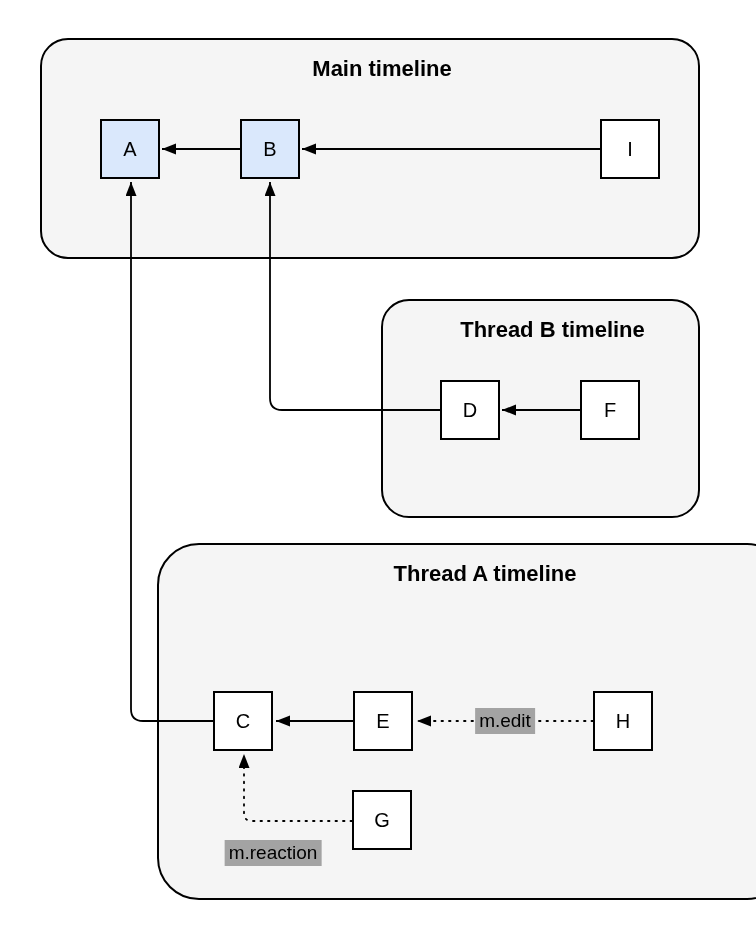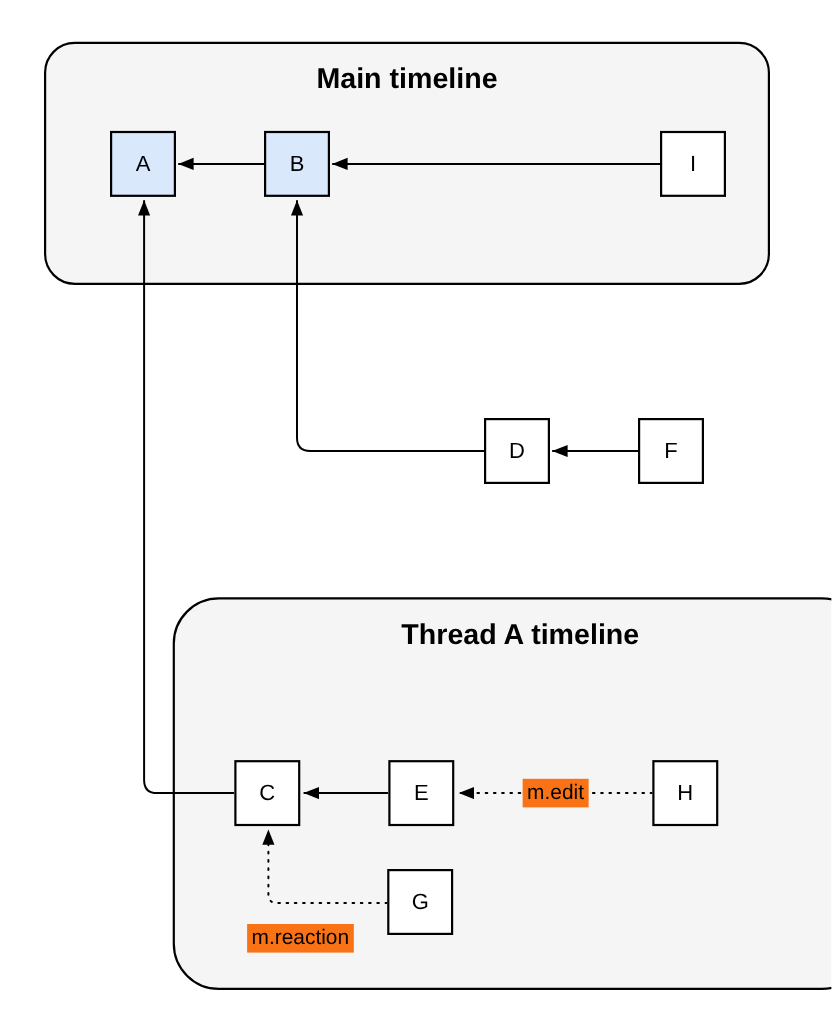--- a/index.html
+++ b/index.html
@@ -21,25 +21,25 @@
     border: 2px solid #000000;
     border-radius: 28px;
     box-sizing: border-box;
     z-index: 1;
   }
   #c-main    { left: 40px;  top: 38px;  width: 660px; height: 221px; }
   #c-threadB { left: 381px; top: 299px; width: 319px; height: 219px; }
   #c-threadA { left: 157px; top: 543px; width: 632px; height: 357px; border-radius: 42px; }
   .container-title {
     position: absolute;
-    left: 0;
+    left: 12px;
     top: 16px;
     width: 100%;
     text-align: center;
-    font-size: 26px;
+    font-size: 22px;
     font-weight: bold;
     color: #000000;
   }
   .edges-svg {
     position: absolute;
     left: 0;
     top: 0;
     z-index: 2;
     pointer-events: none;
   }
@@ -63,37 +63,40 @@
   #n-I { left: 600px; top: 119px; }
   #n-D { left: 440px; top: 380px; }
   #n-F { left: 580px; top: 380px; }
   #n-C { left: 213px; top: 691px; }
   #n-E { left: 353px; top: 691px; }
   #n-H { left: 593px; top: 691px; }
   #n-G { left: 352px; top: 790px; }
   .edge-label {
     position: absolute;
     transform: translate(-50%, -50%);
-    background: #f97316;
+    background: #a3a3a3;
     padding: 2px 4px;
     font-size: 19px;
     color: #000000;
     white-space: nowrap;
     z-index: 4;
   }
   #lbl-edit     { left: 505px; top: 721px; }
   #lbl-reaction { left: 273px; top: 853px; }
 </style>
 </head>
 <body>
 
 <div class="canvas">
 
   <div class="container" id="c-main">
     <div class="container-title">Main timeline</div>
+  </div>
+  <div class="container" id="c-threadB">
+    <div class="container-title">Thread B timeline</div>
   </div>
   <div class="container" id="c-threadA">
     <div class="container-title">Thread A timeline</div>
   </div>
 
   <svg class="edges-svg" width="756" height="942" viewBox="0 0 756 942">
     <defs>
       <marker id="arrow" markerUnits="userSpaceOnUse" markerWidth="15" markerHeight="12" refX="14" refY="5.5" orient="auto">
         <path d="M0,0 L14,5.5 L0,11 Z" fill="#000000"></path>
       </marker>

